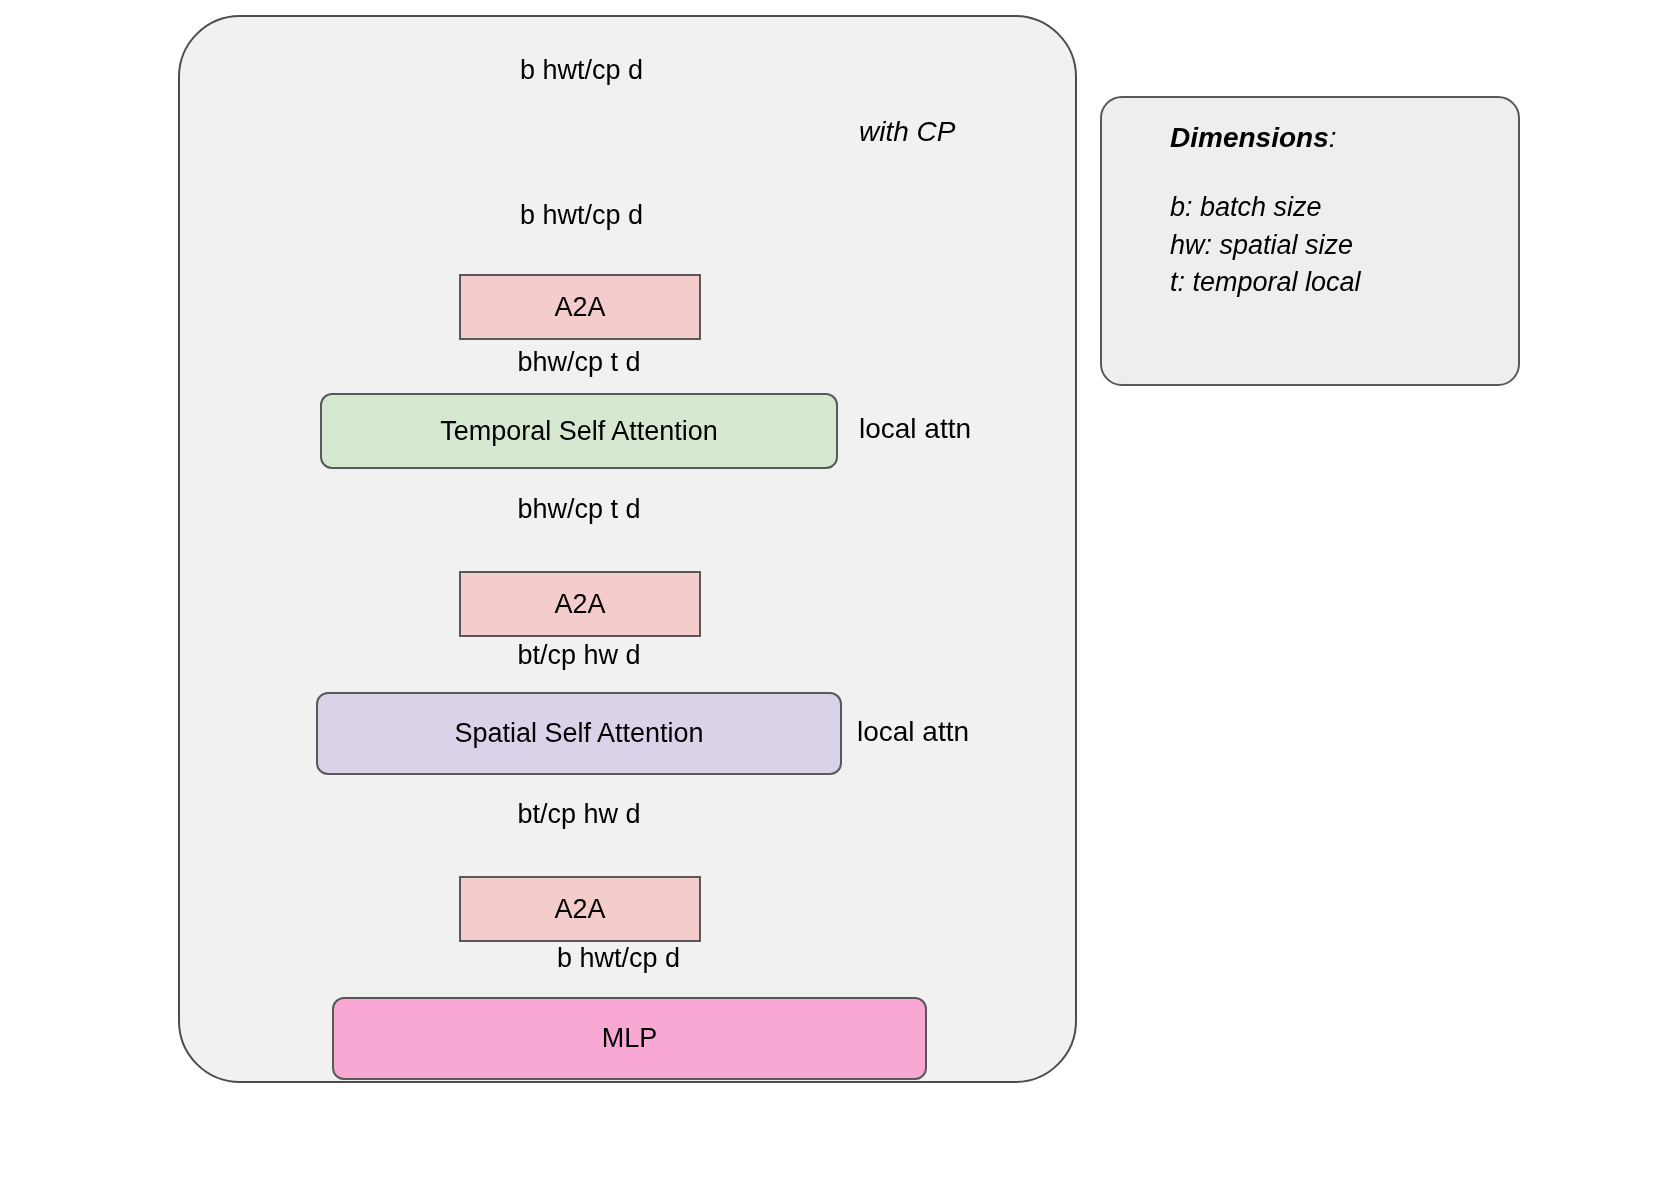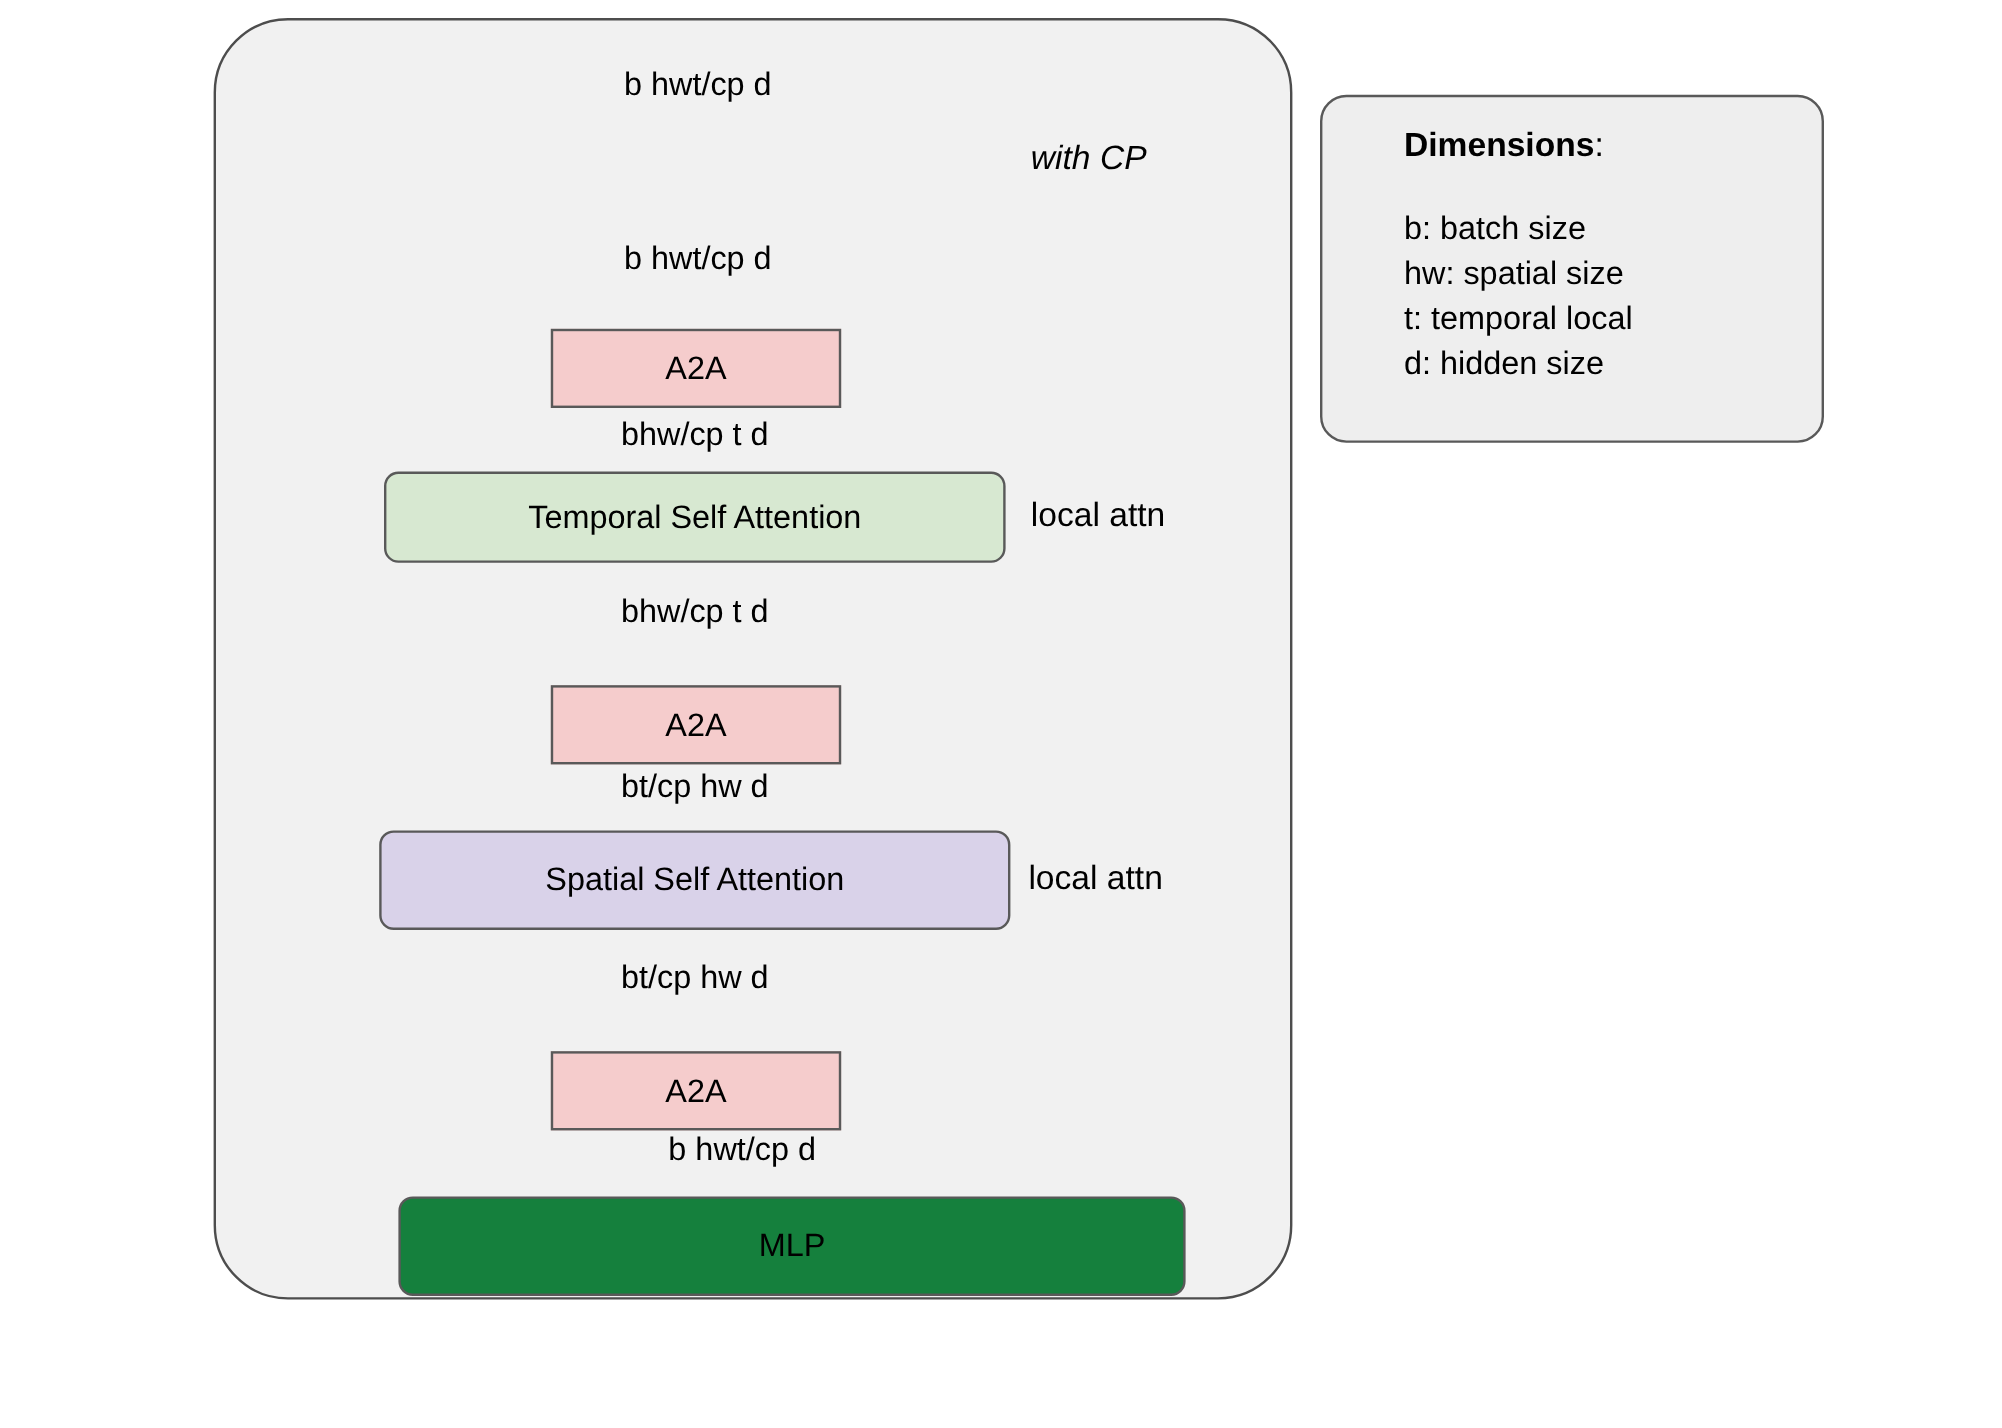--- a/index.html
+++ b/index.html
@@ -65,28 +65,29 @@
     font-size: 28px;
     line-height: 1;
     color: #000000;
     white-space: nowrap;
   }
 
   
   .legend {
     position: absolute;
     left: 1100px;
-    top: 79px;
+    top: 96px;
     width: 420px;
     height: 290px;
     background: #eeeeee;
     border: 2px solid #595959;
     border-radius: 22px;
     box-sizing: border-box;
     padding: 22px 0 0 68px;
+    font-style: italic;
   }
   .legend-title {
     font-size: 28px;
     line-height: 1.25;
     margin: 0 0 34px 0;
     color: #000000;
   }
   .legend-title b { font-weight: bold; }
   .legend-list {
     font-size: 27px;
@@ -116,25 +117,24 @@
   <div class="node sharp" style="left:459px; top:547px; width:242px; height:66px; background:#f5cccc;">A2A</div>
 
   <div class="dim-label" style="left:316px; top:642px; width:526px;">bt/cp hw d</div>
   <div class="node rounded" style="left:316px; top:692px; width:526px; height:83px; background:#d9d2e9;">Spatial Self Attention</div>
   <div class="side-label" style="left:857px; top:718px;">local attn</div>
 
   <div class="dim-label" style="left:316px; top:801px; width:526px;">bt/cp hw d</div>
   <div class="node sharp" style="left:459px; top:852px; width:242px; height:66px; background:#f5cccc;">A2A</div>
 
   <div class="dim-label" style="left:332px; top:945px; width:573px;">b hwt/cp d</div>
-  <div class="node rounded" style="left:332px; top:997px; width:656px; height:83px; background:#15803d;">MLP</div>
+  <div class="node rounded" style="left:332px; top:997px; width:595px; height:83px; background:#f9a8d4;">MLP</div>
 
   <div class="legend">
     <div class="legend-title"><b>Dimensions</b><span>:</span></div>
     <div class="legend-list">
       <div>b: batch size</div>
       <div>hw: spatial size</div>
       <div>t: temporal local</div>
-      <div>d: hidden size</div>
     </div>
   </div>
 
 </div>
 
 </body></html>

